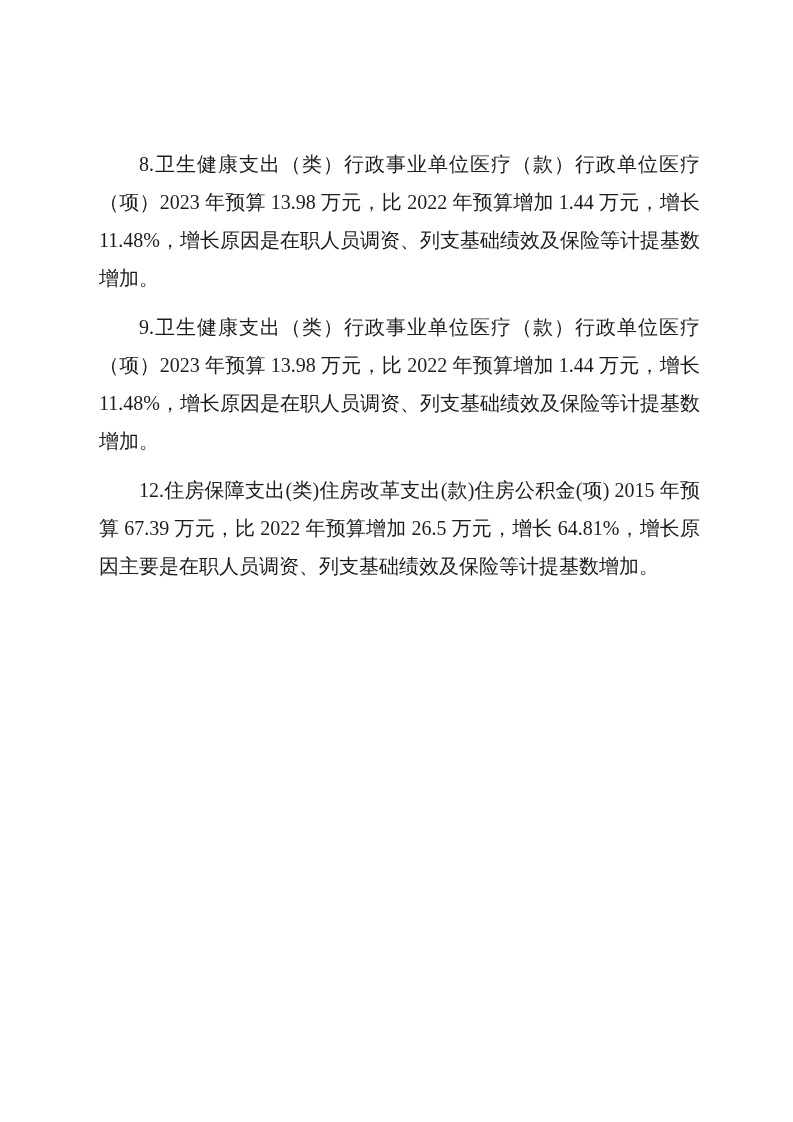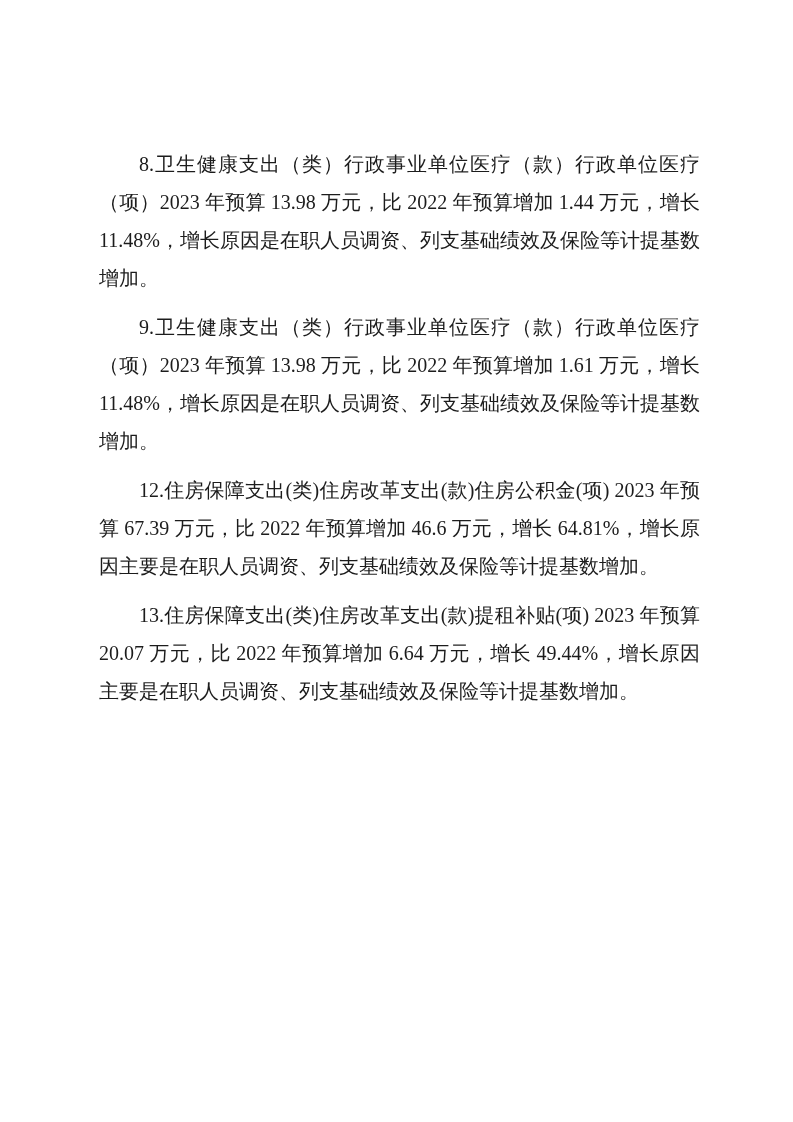--- a/index.html
+++ b/index.html
@@ -29,16 +29,15 @@
     text-justify: inter-ideograph;
     text-indent: 2em;
     word-break: break-all;
   }
 </style>
 </head>
 <body>
 
 <div class="page">
   <p class="doc-paragraph">8.卫生健康支出（类）行政事业单位医疗（款）行政单位医疗（项）2023 年预算 13.98 万元，比 2022 年预算增加 1.44 万元，增长 11.48%，增长原因是在职人员调资、列支基础绩效及保险等计提基数增加。</p>
-  <p class="doc-paragraph">9.卫生健康支出（类）行政事业单位医疗（款）行政单位医疗（项）2023 年预算 13.98 万元，比 2022 年预算增加 1.61 万元，增长 11.48%，增长原因是在职人员调资、列支基础绩效及保险等计提基数增加。</p>
-  <p class="doc-paragraph">12.住房保障支出(类)住房改革支出(款)住房公积金(项) 2023 年预算 67.39 万元，比 2022 年预算增加 46.6 万元，增长 64.81%，增长原因主要是在职人员调资、列支基础绩效及保险等计提基数增加。</p>
-  <p class="doc-paragraph">13.住房保障支出(类)住房改革支出(款)提租补贴(项) 2023 年预算 20.07 万元，比 2022 年预算增加 6.64 万元，增长 49.44%，增长原因主要是在职人员调资、列支基础绩效及保险等计提基数增加。</p>
+  <p class="doc-paragraph">9.卫生健康支出（类）行政事业单位医疗（款）行政单位医疗（项）2023 年预算 13.98 万元，比 2022 年预算增加 1.44 万元，增长 11.48%，增长原因是在职人员调资、列支基础绩效及保险等计提基数增加。</p>
+  <p class="doc-paragraph">12.住房保障支出(类)住房改革支出(款)住房公积金(项) 2015 年预算 67.39 万元，比 2022 年预算增加 26.5 万元，增长 64.81%，增长原因主要是在职人员调资、列支基础绩效及保险等计提基数增加。</p>
 </div>
 
 </body></html>

